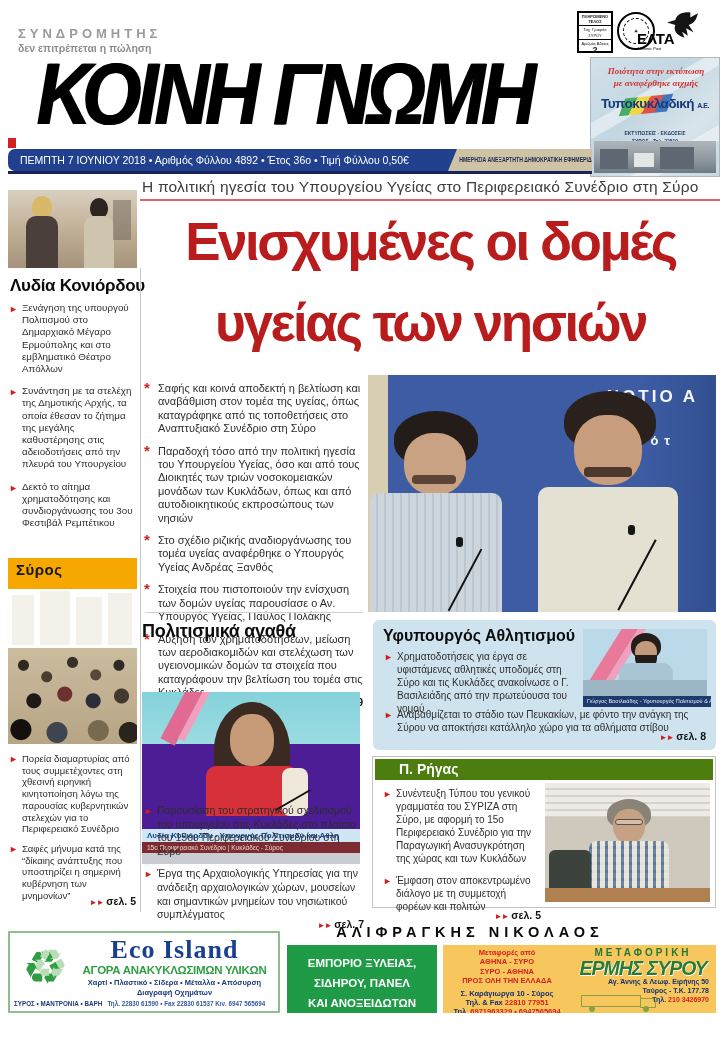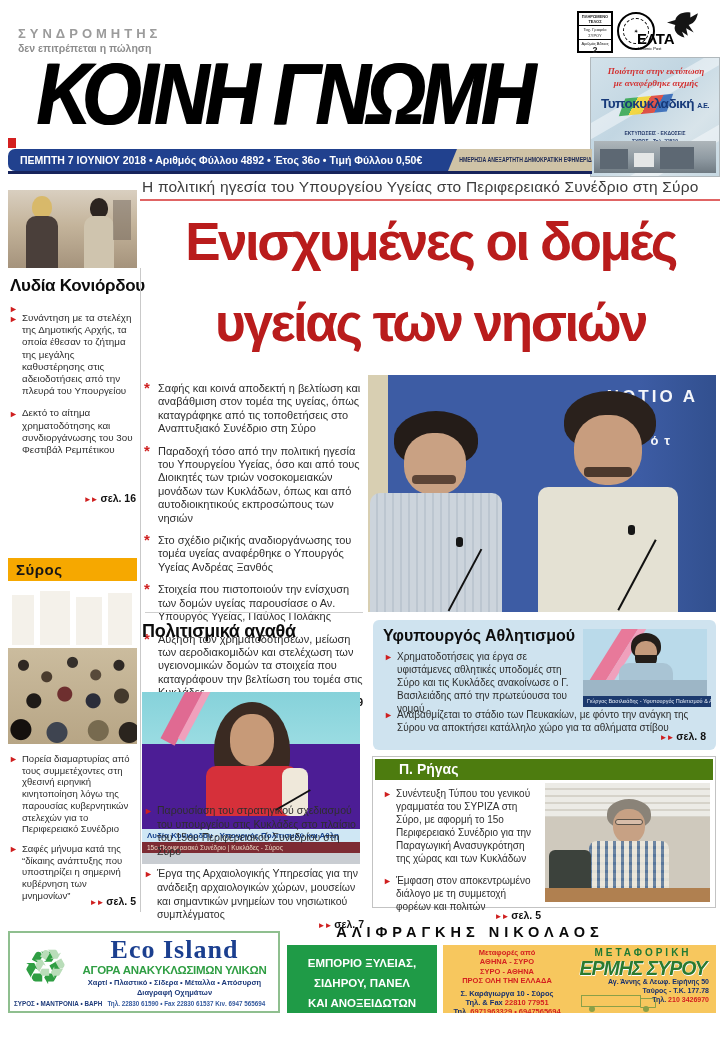--- a/index.html
+++ b/index.html
@@ -42,21 +42,21 @@
   .print-ad .brand .ae{font-size:7px;}
   .print-ad .plines{position:absolute;left:4px;top:72px;width:120px;text-align:center;
                     font-size:5px;font-weight:bold;color:#2a3f6e;line-height:1.5;}
   .print-ad .shopphoto{position:absolute;left:3px;bottom:3px;width:122px;height:32px;
         background:linear-gradient(180deg,#aeb6ba 0%,#8f9aa2 55%,#6f7a82 100%);}
   .print-ad .machine{position:absolute;background:#5d6873;}
   .print-ad .machine.m2{background:#e4e6e6;}
 
   .red-chip{left:8px;top:138px;width:8px;height:10px;background:#d42020;}
   .date-strip-blue{left:8px;top:149px;width:484px;height:22px;background:#21418e;color:#fff;
-                   font-size:10.5px;font-weight:bold;line-height:22px;padding-left:12px;box-sizing:border-box;white-space:nowrap;border-radius:7px;}
+                   font-size:10.5px;font-weight:normal;line-height:22px;padding-left:12px;box-sizing:border-box;white-space:nowrap;border-radius:7px;}
   .date-strip-tan{left:448px;top:149px;width:144px;height:22px;background:#cfc3a6;
                   clip-path:polygon(9px 0,100% 0,100% 100%,0 100%);
                   color:#1d2a55;font-weight:bold;font-size:6.5px;line-height:22px;text-align:left;}
   .date-strip-tan .squeeze{display:inline-block;transform:scaleX(0.8);transform-origin:left center;
                   padding-left:14px;white-space:nowrap;}
   .strip-underline{left:8px;top:171px;width:584px;height:2.5px;background:#17245c;}
 
   
   .kicker{left:142px;top:178px;width:580px;font-size:15.5px;color:#3d3d3d;letter-spacing:0.2px;white-space:nowrap;}
   .kicker-rule{left:140px;top:199px;width:580px;height:1.5px;background:#e06464;}
@@ -128,21 +128,21 @@
         repeating-linear-gradient(90deg,rgba(73,108,150,0.75) 0 3px,rgba(236,232,220,0.9) 3px 8px),
         repeating-linear-gradient(0deg,rgba(73,108,150,0.55) 0 3px,rgba(236,232,220,0.25) 3px 8px);
       border-radius:8px 8px 0 0;}
   .photo-rigas .chair{position:absolute;left:4px;bottom:0;width:42px;height:52px;background:#3c423c;border-radius:6px;}
   .photo-rigas .floor{position:absolute;left:0;right:0;bottom:0;height:14px;background:#b08050;}
 
   
   .col-title{left:10px;top:276px;font-size:17px;font-weight:bold;color:#0c0c0c;letter-spacing:-0.3px;}
   .lydia-bullets{left:9px;top:302px;width:127px;font-size:9.8px;line-height:12.2px;}
   .lydia-bullets .b{margin-bottom:10px;}
-  .syros-bar{left:8px;top:558px;width:129px;height:23px;background:#f6a800;color:#161616;
+  .syros-bar{left:8px;top:558px;width:129px;height:31px;background:#f6a800;color:#161616;
              font-size:15px;font-weight:bold;line-height:23px;padding-left:8px;box-sizing:border-box;letter-spacing:0.5px;}
   .syros-bullets{left:9px;top:753px;width:127px;font-size:9.5px;line-height:11.7px;}
   .syros-bullets .b{margin-bottom:8px;}
   .vdiv{left:140px;top:268px;width:1px;height:644px;background:#c9c9c9;}
 
   
   .culture-title{left:142px;top:621px;font-size:18px;font-weight:bold;letter-spacing:-0.3px;color:#0c0c0c;}
   .culture-bullets{left:144px;top:804px;width:220px;font-size:10.5px;line-height:13.6px;}
   .hdiv-mid{left:145px;top:612px;width:218px;height:1px;background:#cfcfcf;}
 
@@ -286,21 +286,21 @@
   <div class="abs photo photo-lydia">
     <div class="fig-hair" style="left:24px;top:6px;width:20px;height:22px;background:#d8b96a;"></div>
     <div class="fig-body" style="left:18px;top:26px;width:32px;height:52px;background:#4a3f3a;"></div>
     <div class="fig-hair" style="left:82px;top:8px;width:18px;height:20px;background:#2c2420;"></div>
     <div class="fig-body" style="left:76px;top:26px;width:30px;height:52px;background:#cfc4ae;"></div>
     <div style="position:absolute;right:6px;top:10px;width:18px;height:40px;background:#6e6258;opacity:.5;"></div>
   </div>
 
   <div class="abs col-title">Λυδία Κονιόρδου</div>
   <div class="abs lydia-bullets">
-    <div class="b"><span class="mk">►</span></div>
+    <div class="b"><span class="mk">►</span><span>Ξενάγηση της υπουργού Πολιτισμού στο Δημαρχιακό Μέγαρο Ερμούπολης και στο εμβληματικό Θέατρο Απόλλων</span></div>
     <div class="b"><span class="mk">►</span><span>Συνάντηση με τα στελέχη της Δημοτικής Αρχής, τα οποία έθεσαν το ζήτημα της μεγάλης καθυστέρησης στις αδειοδοτήσεις από την πλευρά του Υπουργείου</span></div>
     <div class="b"><span class="mk">►</span><span>Δεκτό το αίτημα χρηματοδότησης και συνδιοργάνωσης του 3ου Φεστιβάλ Ρεμπέτικου</span></div>
     <div class="pref"><span class="ar">►►</span><span>σελ. 16</span></div>
   </div>
 
   <div class="abs syros-bar">Σύρος</div>
   <div class="abs photo photo-syros">
     <div class="bld" style="left:4px;top:8px;width:22px;height:50px;"></div>
     <div class="bld" style="left:32px;top:4px;width:30px;height:54px;"></div>
     <div class="bld" style="left:68px;top:10px;width:26px;height:48px;"></div>

